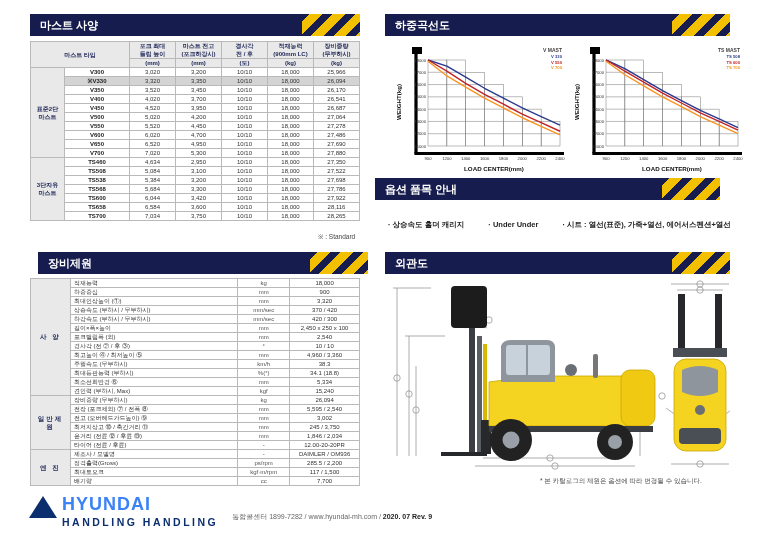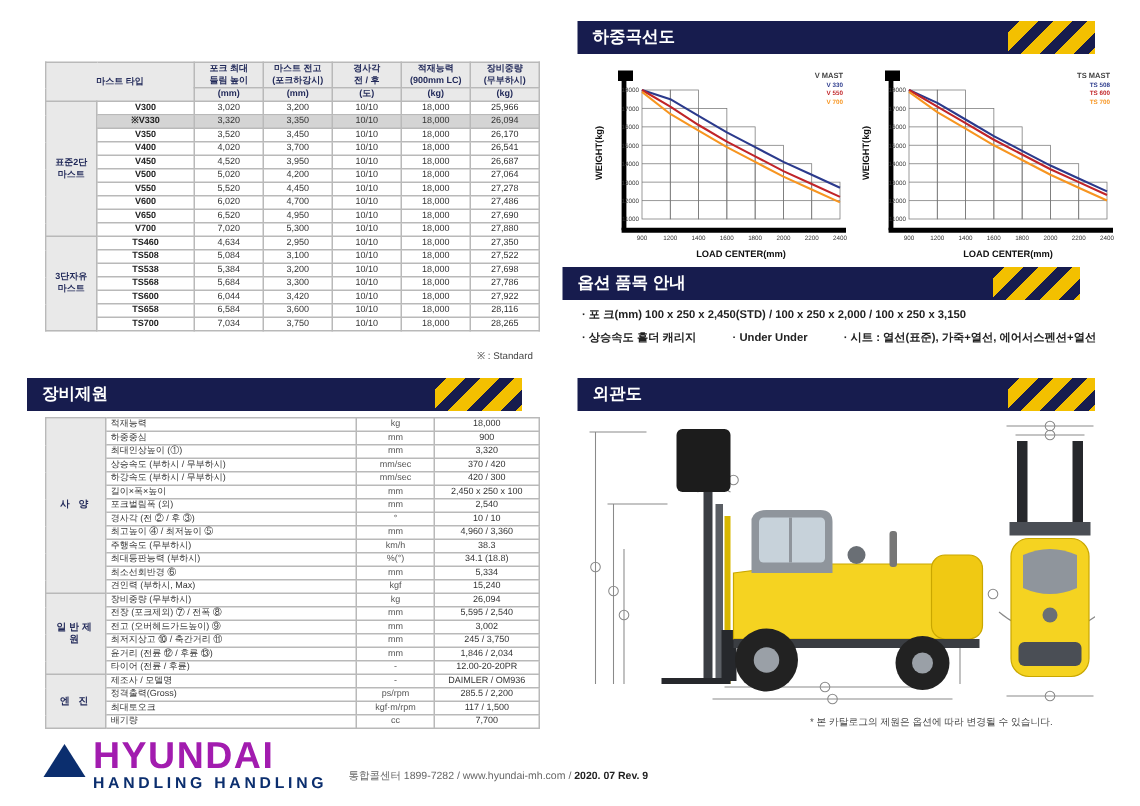--- a/index.html
+++ b/index.html
@@ -32,30 +32,34 @@
   .charts{position:absolute;display:flex;}
   .chart{width:178px;height:136px;}
   .chart svg{width:100%;height:100%;}
 
   .optline{position:absolute;font-size:7.5px;color:#222;font-weight:bold;}
   .optline .sp{margin-right:22px;}
 
   .ext-note{position:absolute;font-size:6.5px;color:#444;}
 
   .footer{position:absolute;left:28px;top:492px;display:flex;align-items:flex-start;}
-  .brand{color:#a21caf;font-size:25px;font-weight:bold;letter-spacing:1px;line-height:24px;}
+  .brand{color:#3b82f6;font-size:18px;font-weight:bold;letter-spacing:1px;line-height:24px;}
   .brand-sub{color:#0b2e6e;font-size:10.5px;font-weight:bold;letter-spacing:2.5px;}
   .contact{font-size:7px;color:#666;margin-left:14px;margin-top:20px;}
   .contact b{color:#222;}
 </style>
 </head>
 <body>
 
 <div class="page">
 
+  <div class="bar" style="left:30px;top:14px;width:330px;">
+    <span>마스트 사양</span>
+    <span class="stripes"></span>
+  </div>
 
   <table class="spec" style="position:absolute;left:30px;top:41px;width:330px;">
     <thead>
       <tr>
         <th colspan="2" rowspan="2" style="width:100px;">마스트 타입</th>
         <th style="width:46px;">포크 최대
 들림 높이</th>
         <th style="width:46px;">마스트 전고
 (포크하강시)</th>
         <th style="width:46px;">경사각
@@ -211,21 +215,21 @@
           <td>7,034</td>
           <td>3,750</td>
           <td>10/10</td>
           <td>18,000</td>
           <td>28,265</td>
         </tr>
       </tbody>
   </table>
   <div class="note" style="left:318px;top:232px;">※ : Standard</div>
 
-  <div class="bar" style="left:18px;top:252px;width:330px;">
+  <div class="bar" style="left:38px;top:252px;width:330px;">
     <span>장비제원</span>
     <span class="stripes"></span>
   </div>
 
   <table class="eq" style="position:absolute;left:30px;top:278px;width:330px;">
     <tbody>
         <tr>
           <td rowspan="13" class="grp" style="width: 40px;">사  양</td>
           <td class="item" style="width: 168px;">적재능력</td>
           <td class="unit" style="width: 52px;">kg</td>
@@ -479,21 +483,20 @@
           <text x="170" y="27" font-size="4.2" font-weight="bold" text-anchor="end" fill="#f79520">TS 700</text>
           <text x="102" y="129" font-size="6.2" font-weight="bold" text-anchor="middle" fill="#111">LOAD CENTER(mm)</text>
           <text x="9" y="60" font-size="6.2" font-weight="bold" text-anchor="middle" fill="#111" transform="rotate(-90 9 60)">WEIGHT(kg)</text>
         </svg></div>
   </div>
 
   <div class="bar" style="left:375px;top:178px;width:345px;">
     <span>옵션 품목 안내</span>
     <span class="stripes"></span>
   </div>
-  <div class="optline" style="left:388px;top:205px;width:345px;">· 포 크(mm) 100 x 250 x 2,450(STD) / 100 x 250 x 2,000 / 100 x 250 x 3,150</div>
   <div class="optline" style="left:388px;top:220px;width:345px;">
     <span class="sp">· 상승속도 홀더 캐리지</span>
     <span class="sp">· Under Under</span>
     <span>· 시트 : 열선(표준), 가죽+열선, 에어서스펜션+열선</span>
   </div>
 
   <div class="bar" style="left:385px;top:252px;width:345px;">
     <span>외관도</span>
     <span class="stripes"></span>
   </div>

